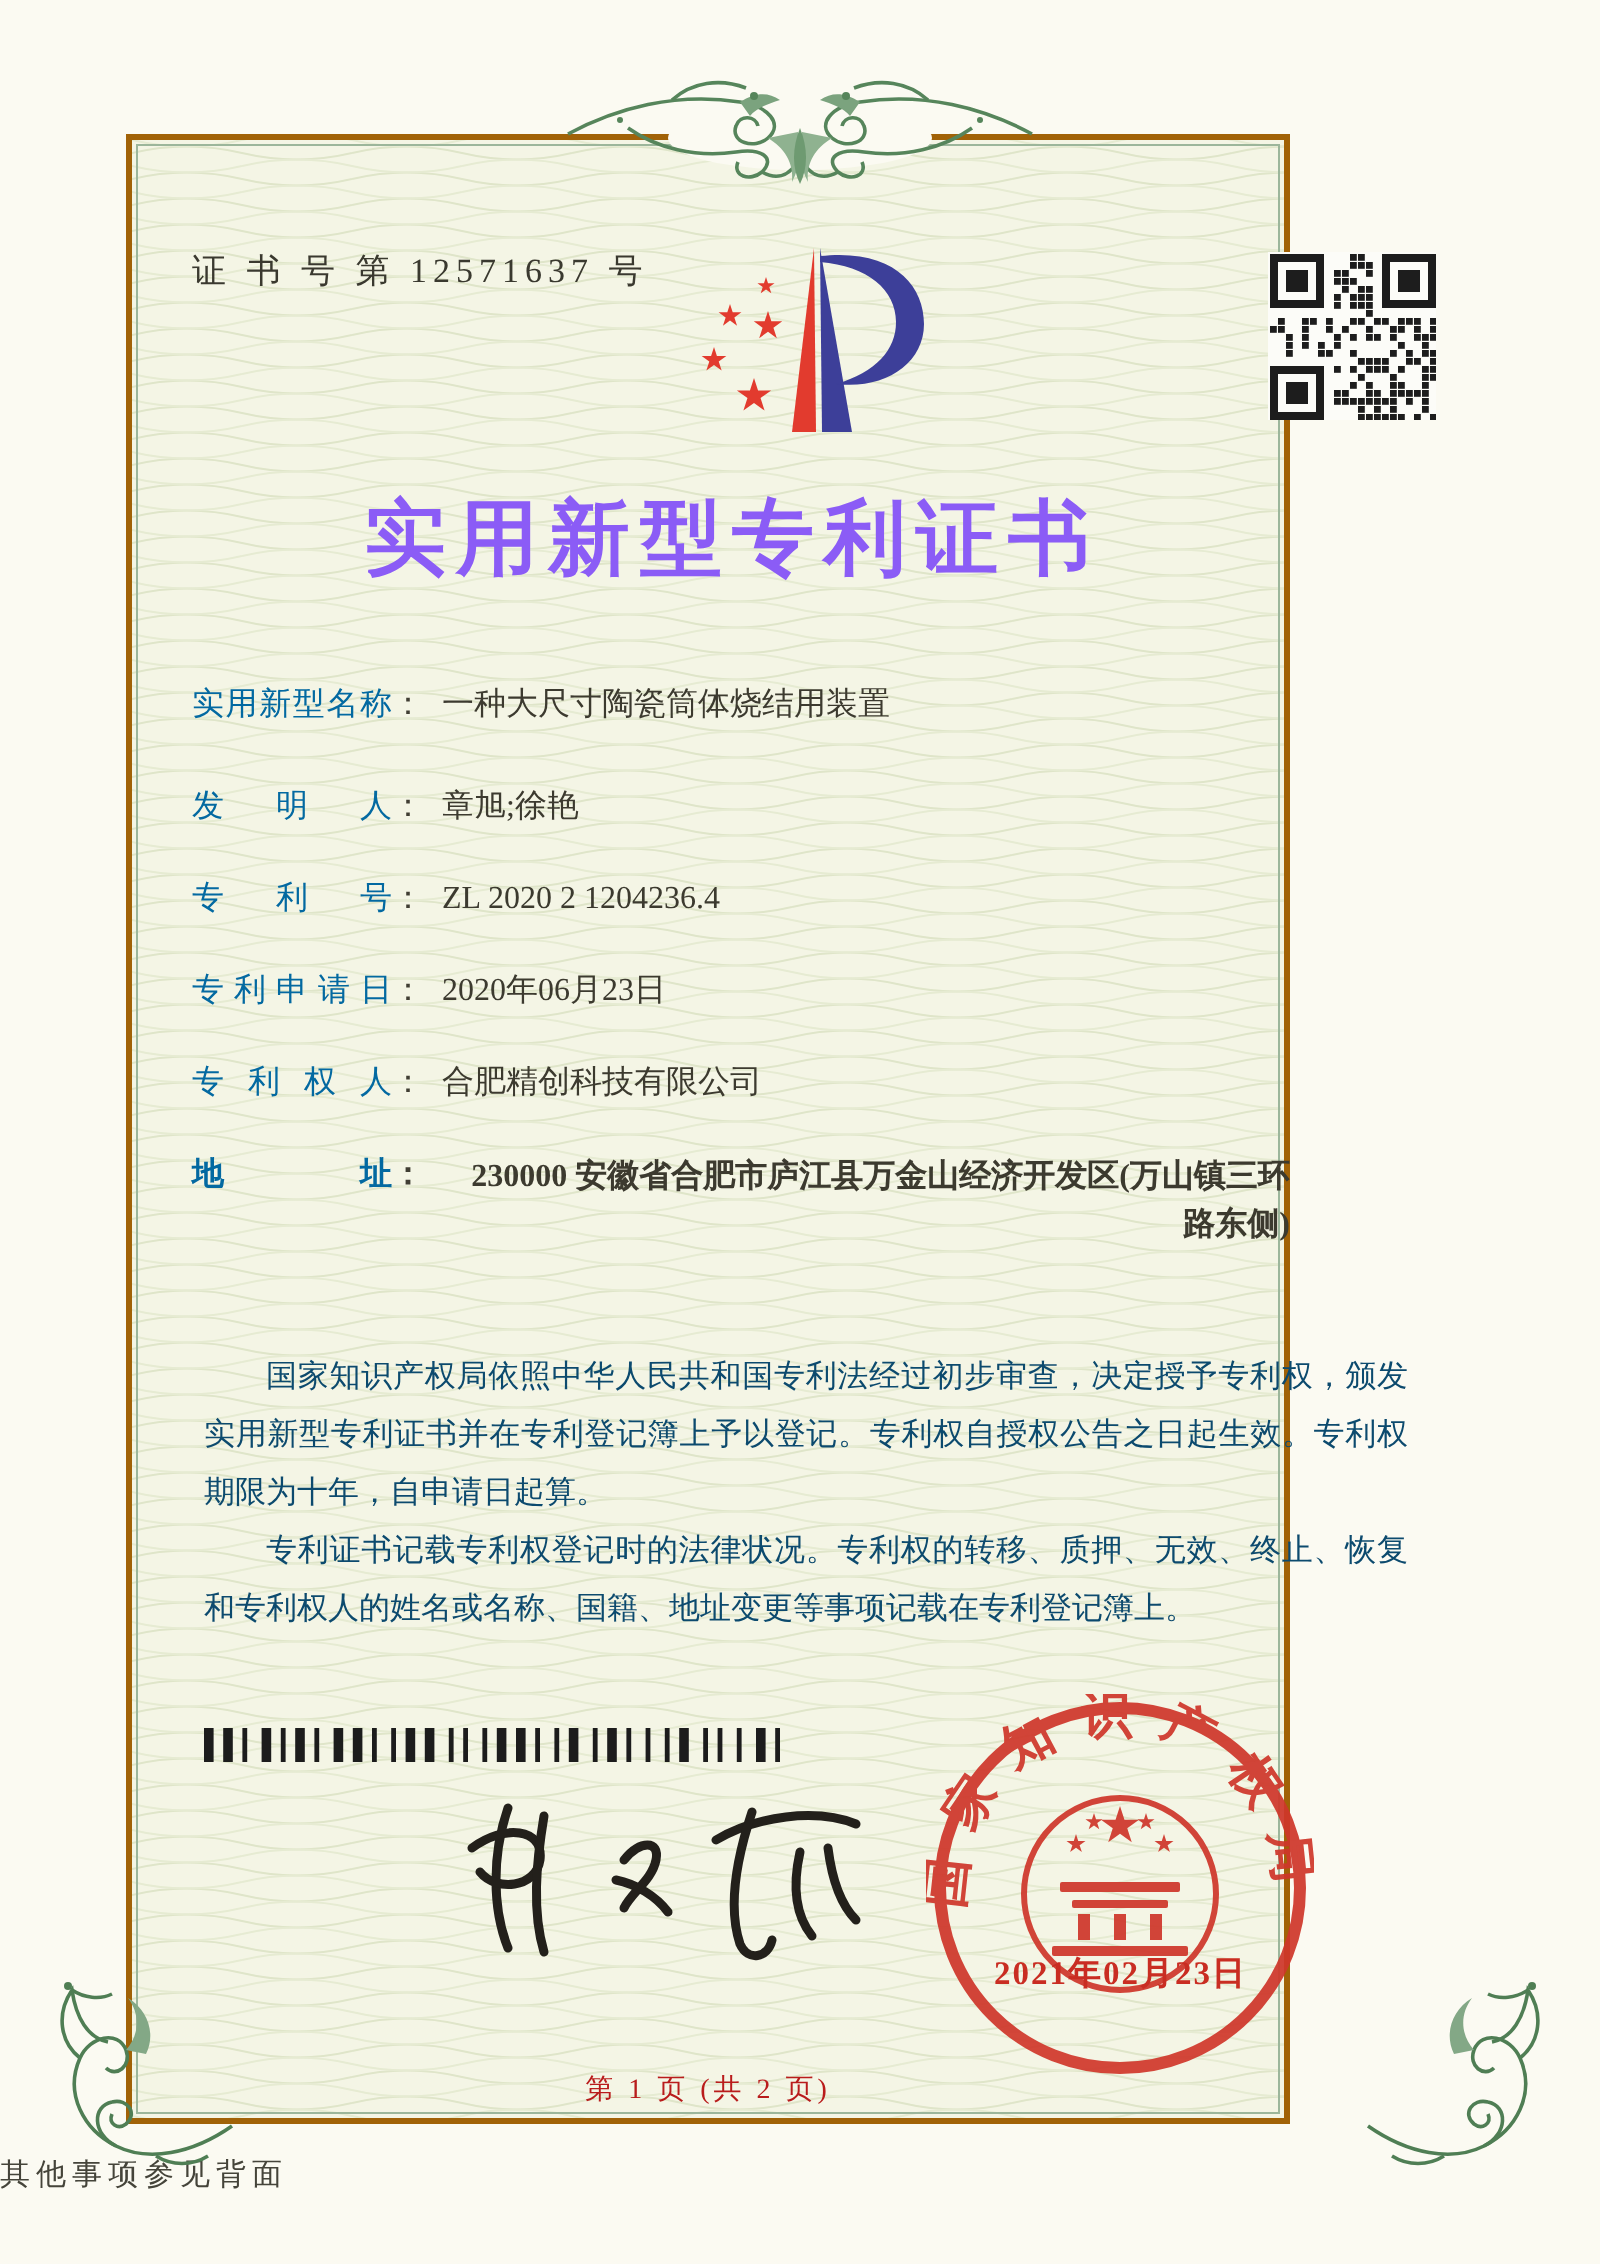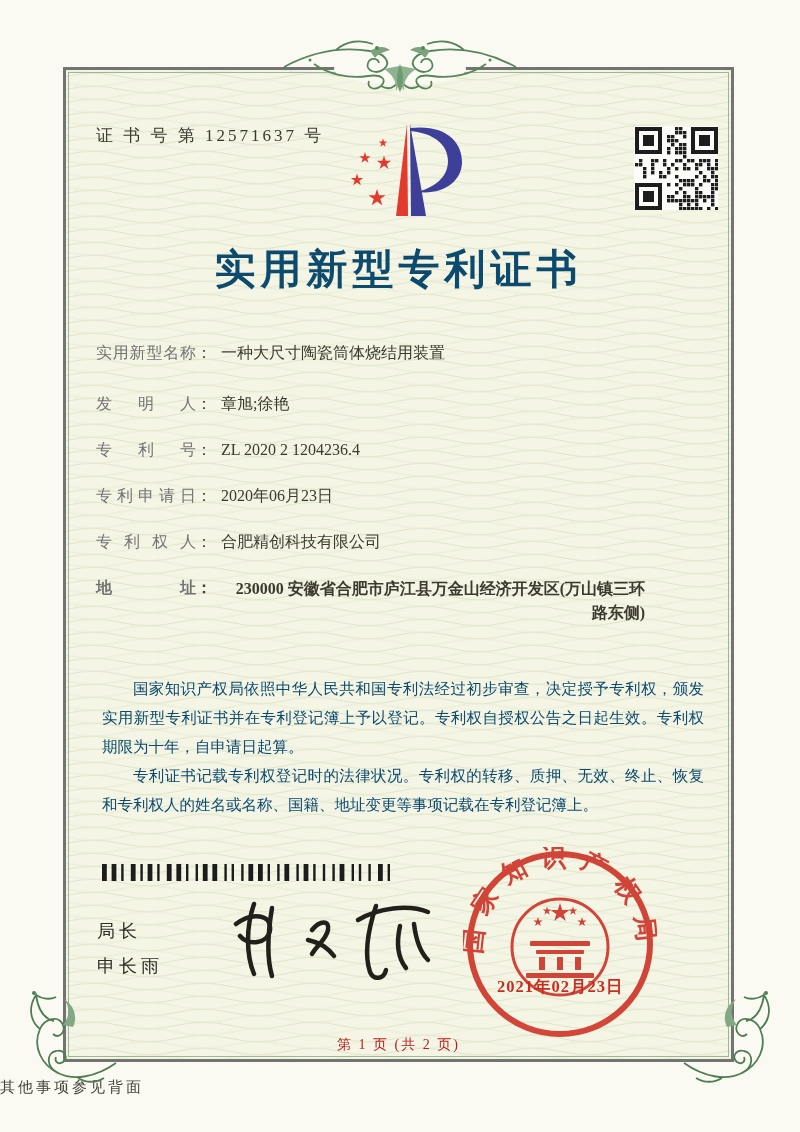--- a/index.html
+++ b/index.html
@@ -3,44 +3,44 @@
 <meta charset="utf-8">
 <style>
   html,body{margin:0;padding:0;}
   body{
     width:800px;height:1132px;position:relative;overflow:hidden;
     background:#fbfaf2;
     font-family:"Liberation Serif","DejaVu Serif",serif;
     color:#3e3c31;
   }
   .frame{
-    position:absolute;left:63px;top:67px;width:671px;height:995px;
-    border:3px solid #737373;box-sizing:border-box;z-index:1;
+    position:absolute;left:63px;top:67px;width:582px;height:995px;
+    border:3px solid #a16207;box-sizing:border-box;z-index:1;
   }
   .frame-inner-line{
     position:absolute;left:2px;top:2px;right:2px;bottom:2px;
     border:1px solid #9cb69b;pointer-events:none;
   }
   .guilloche{position:absolute;left:0;top:0;width:100%;height:100%;}
   .content{position:absolute;left:0;top:0;width:100%;height:100%;z-index:2;}
   .cert-no{
     position:absolute;left:30px;top:54px;
     font-size:17px;letter-spacing:3px;color:#3a392f;
   }
   .logo-wrap{position:absolute;left:282px;top:48px;width:128px;height:110px;}
   .qr-wrap{position:absolute;left:568px;top:56px;width:84px;height:84px;}
   .title{
-    position:absolute;left:0;top:172px;width:100%;text-align:center;
-    font-size:41px;font-weight:bold;letter-spacing:5px;color:#0c4a6e;
+    position:absolute;left:12px;top:172px;width:100%;text-align:center;
+    font-size:41px;font-weight:bold;letter-spacing:5px;color:#8b5cf6;
   }
   .fields{position:absolute;left:30px;top:272px;width:620px;font-size:16px;line-height:21px;}
   .frow{margin-bottom:25px;white-space:nowrap;}
   .frow.first{margin-bottom:30px;}
   .frow.addr{margin-bottom:4px;font-weight:bold;}
-  .flabel{display:inline-block;width:100px;text-align:justify;text-align-last:justify;color:#737373;}
+  .flabel{display:inline-block;width:100px;text-align:justify;text-align-last:justify;color:#0369a1;}
   .fcolon{margin-right:9px;color:#403e33;}
   .fvalue{color:#3c3a2f;text-align:right;}
   .addr-val{display:inline-block;width:424px;vertical-align:top;white-space:normal;line-height:24px;}
   .grant-second{margin-left:56px;}
   .body-text{
     position:absolute;left:36px;top:604px;width:602px;
     font-size:15.5px;line-height:29px;color:#0c4a6e;text-align:justify;
   }
   .body-text p{margin:0;text-indent:2em;}
   .barcode-wrap{position:absolute;left:36px;top:794px;width:324px;height:18px;}
@@ -305,24 +305,20 @@
             <rect x="237.59999999999988" y="0" width="4.8" height="17"></rect>
             <rect x="249.59999999999988" y="0" width="2.4" height="17"></rect>
             <rect x="256.7999999999999" y="0" width="2.4" height="17"></rect>
             <rect x="266.3999999999999" y="0" width="2.4" height="17"></rect>
             <rect x="275.99999999999994" y="0" width="4.8" height="17"></rect>
             <rect x="285.59999999999997" y="0" width="2.4" height="17"></rect>
           </g>
       </svg>
     </div>
 
-    <div class="officials">
-      <div>局长</div>
-      <div>申长雨</div>
-    </div>
 
     <div class="signature-wrap">
       <svg width="230" height="110" viewBox="0 0 230 110">
         <g fill="none" stroke="#23201b" stroke-width="4.5" stroke-linecap="round" stroke-linejoin="round">
           <path d="M38,22 C30,45 30,72 38,92"></path>
           <path d="M20,42 C36,30 56,32 54,48 C52,62 32,64 24,54"></path>
           <path d="M56,26 C52,50 50,74 56,94"></path>
           <path d="M96,48 C104,38 114,38 112,48 C110,58 100,64 96,72 M92,58 C102,60 112,66 118,74"></path>
           <path d="M142,38 C162,26 192,22 212,30"></path>
           <path d="M160,24 C152,48 148,72 154,90 C158,99 168,97 170,88"></path>

